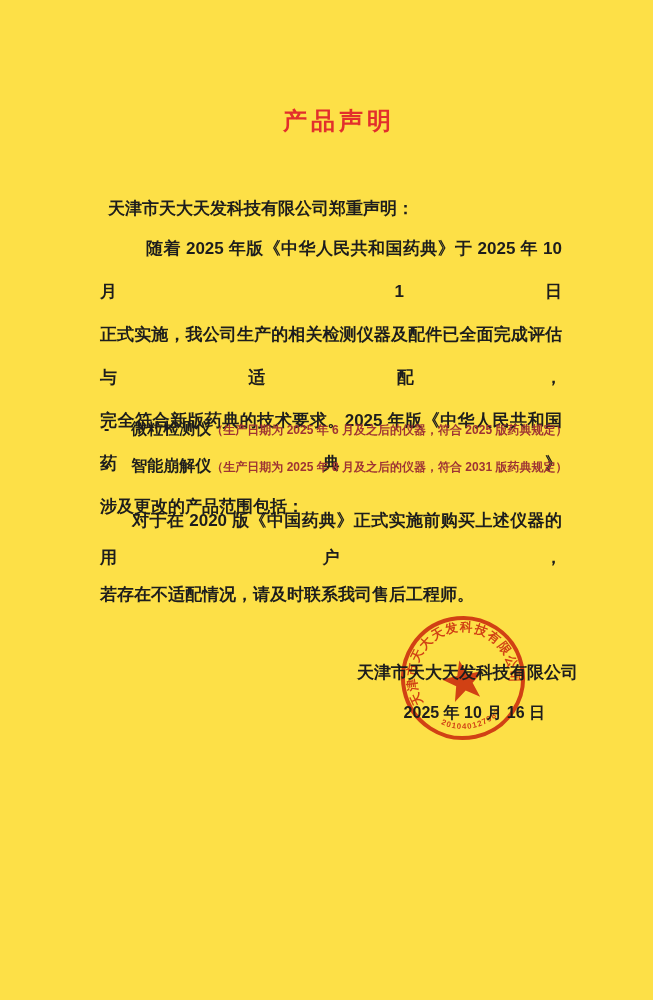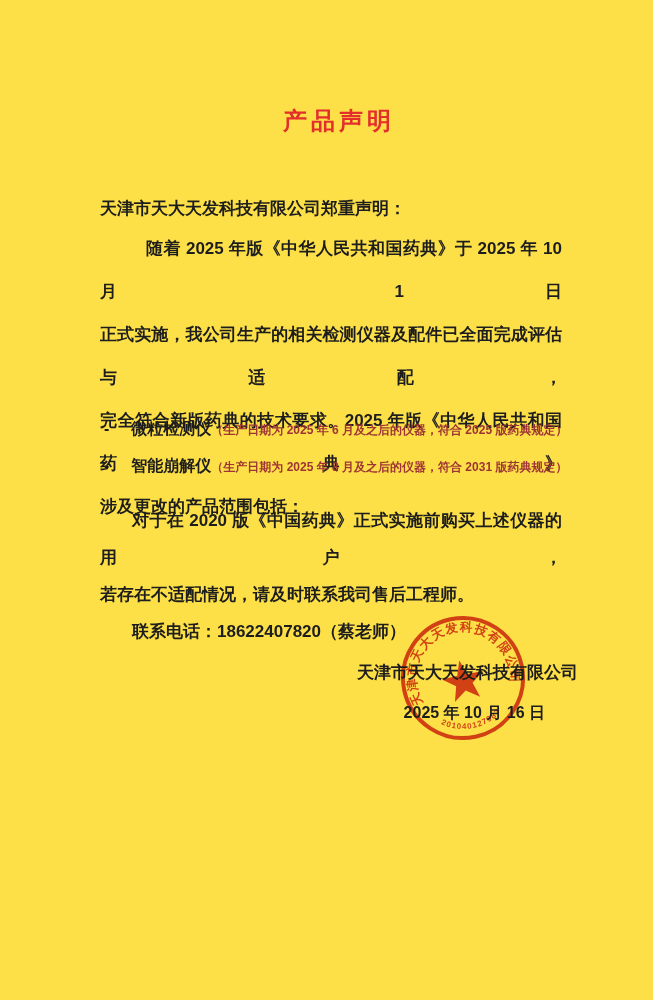--- a/index.html
+++ b/index.html
@@ -12,21 +12,21 @@
     color:#1d1d1d;
     padding-left:25px;
   }
   .title{
     position:absolute;top:105px;left:0;right:0;
     margin:0;text-align:center;
     font-size:24px;font-weight:bold;letter-spacing:4px;
     color:#e22f2c;
   }
   .intro{
-    position:absolute;top:198px;left:100px;width:462px;
+    position:absolute;top:198px;left:108px;width:462px;
     font-size:17px;font-weight:600;line-height:21px;
   }
   .para{position:absolute;left:100px;width:462px;font-size:17px;font-weight:600;}
   .p1{top:227px;line-height:43px;}
   .p3{top:502px;line-height:37px;}
   .line{display:block;}
   .just{text-align:justify;text-align-last:justify;}
   .indent{text-indent:46px;}
   .indent2{text-indent:32px;}
   .products{
@@ -77,21 +77,20 @@
       <span class="pdash">-</span><span class="pname">微粒检测仪</span><span class="pnote">（生产日期为 2025 年 6 月及之后的仪器，符合 2025 版药典规定）</span>
     </div>
     <div class="item">
       <span class="pdash">-</span><span class="pname">智能崩解仪</span><span class="pnote">（生产日期为 2025 年 8 月及之后的仪器，符合 2031 版药典规定）</span>
     </div>
   </div>
 
   <div class="para p3">
     <div class="line indent2 just">对于在 2020 版《中国药典》正式实施前购买上述仪器的用户，</div>
     <div class="line">若存在不适配情况，请及时联系我司售后工程师。</div>
-    <div class="line indent2 contact">联系电话：18622407820（蔡老师）</div>
   </div>
 
   <div class="sig-company">天津市天大天发科技有限公司</div>
   <div class="sig-date">2025 年 10 月 16 日</div>
 
   <svg class="stamp" viewBox="0 0 134 148" xmlns="http://www.w3.org/2000/svg">
     <defs>
       <path id="sealTopArc" d="M 22.8,89.1 A 47,47 0 1 1 111.2,89.1" fill="none"></path>
       <path id="sealBottomArc" d="M 34.2,112.1 A 51,51 0 0 0 99.8,112.1" fill="none"></path>
     </defs>

